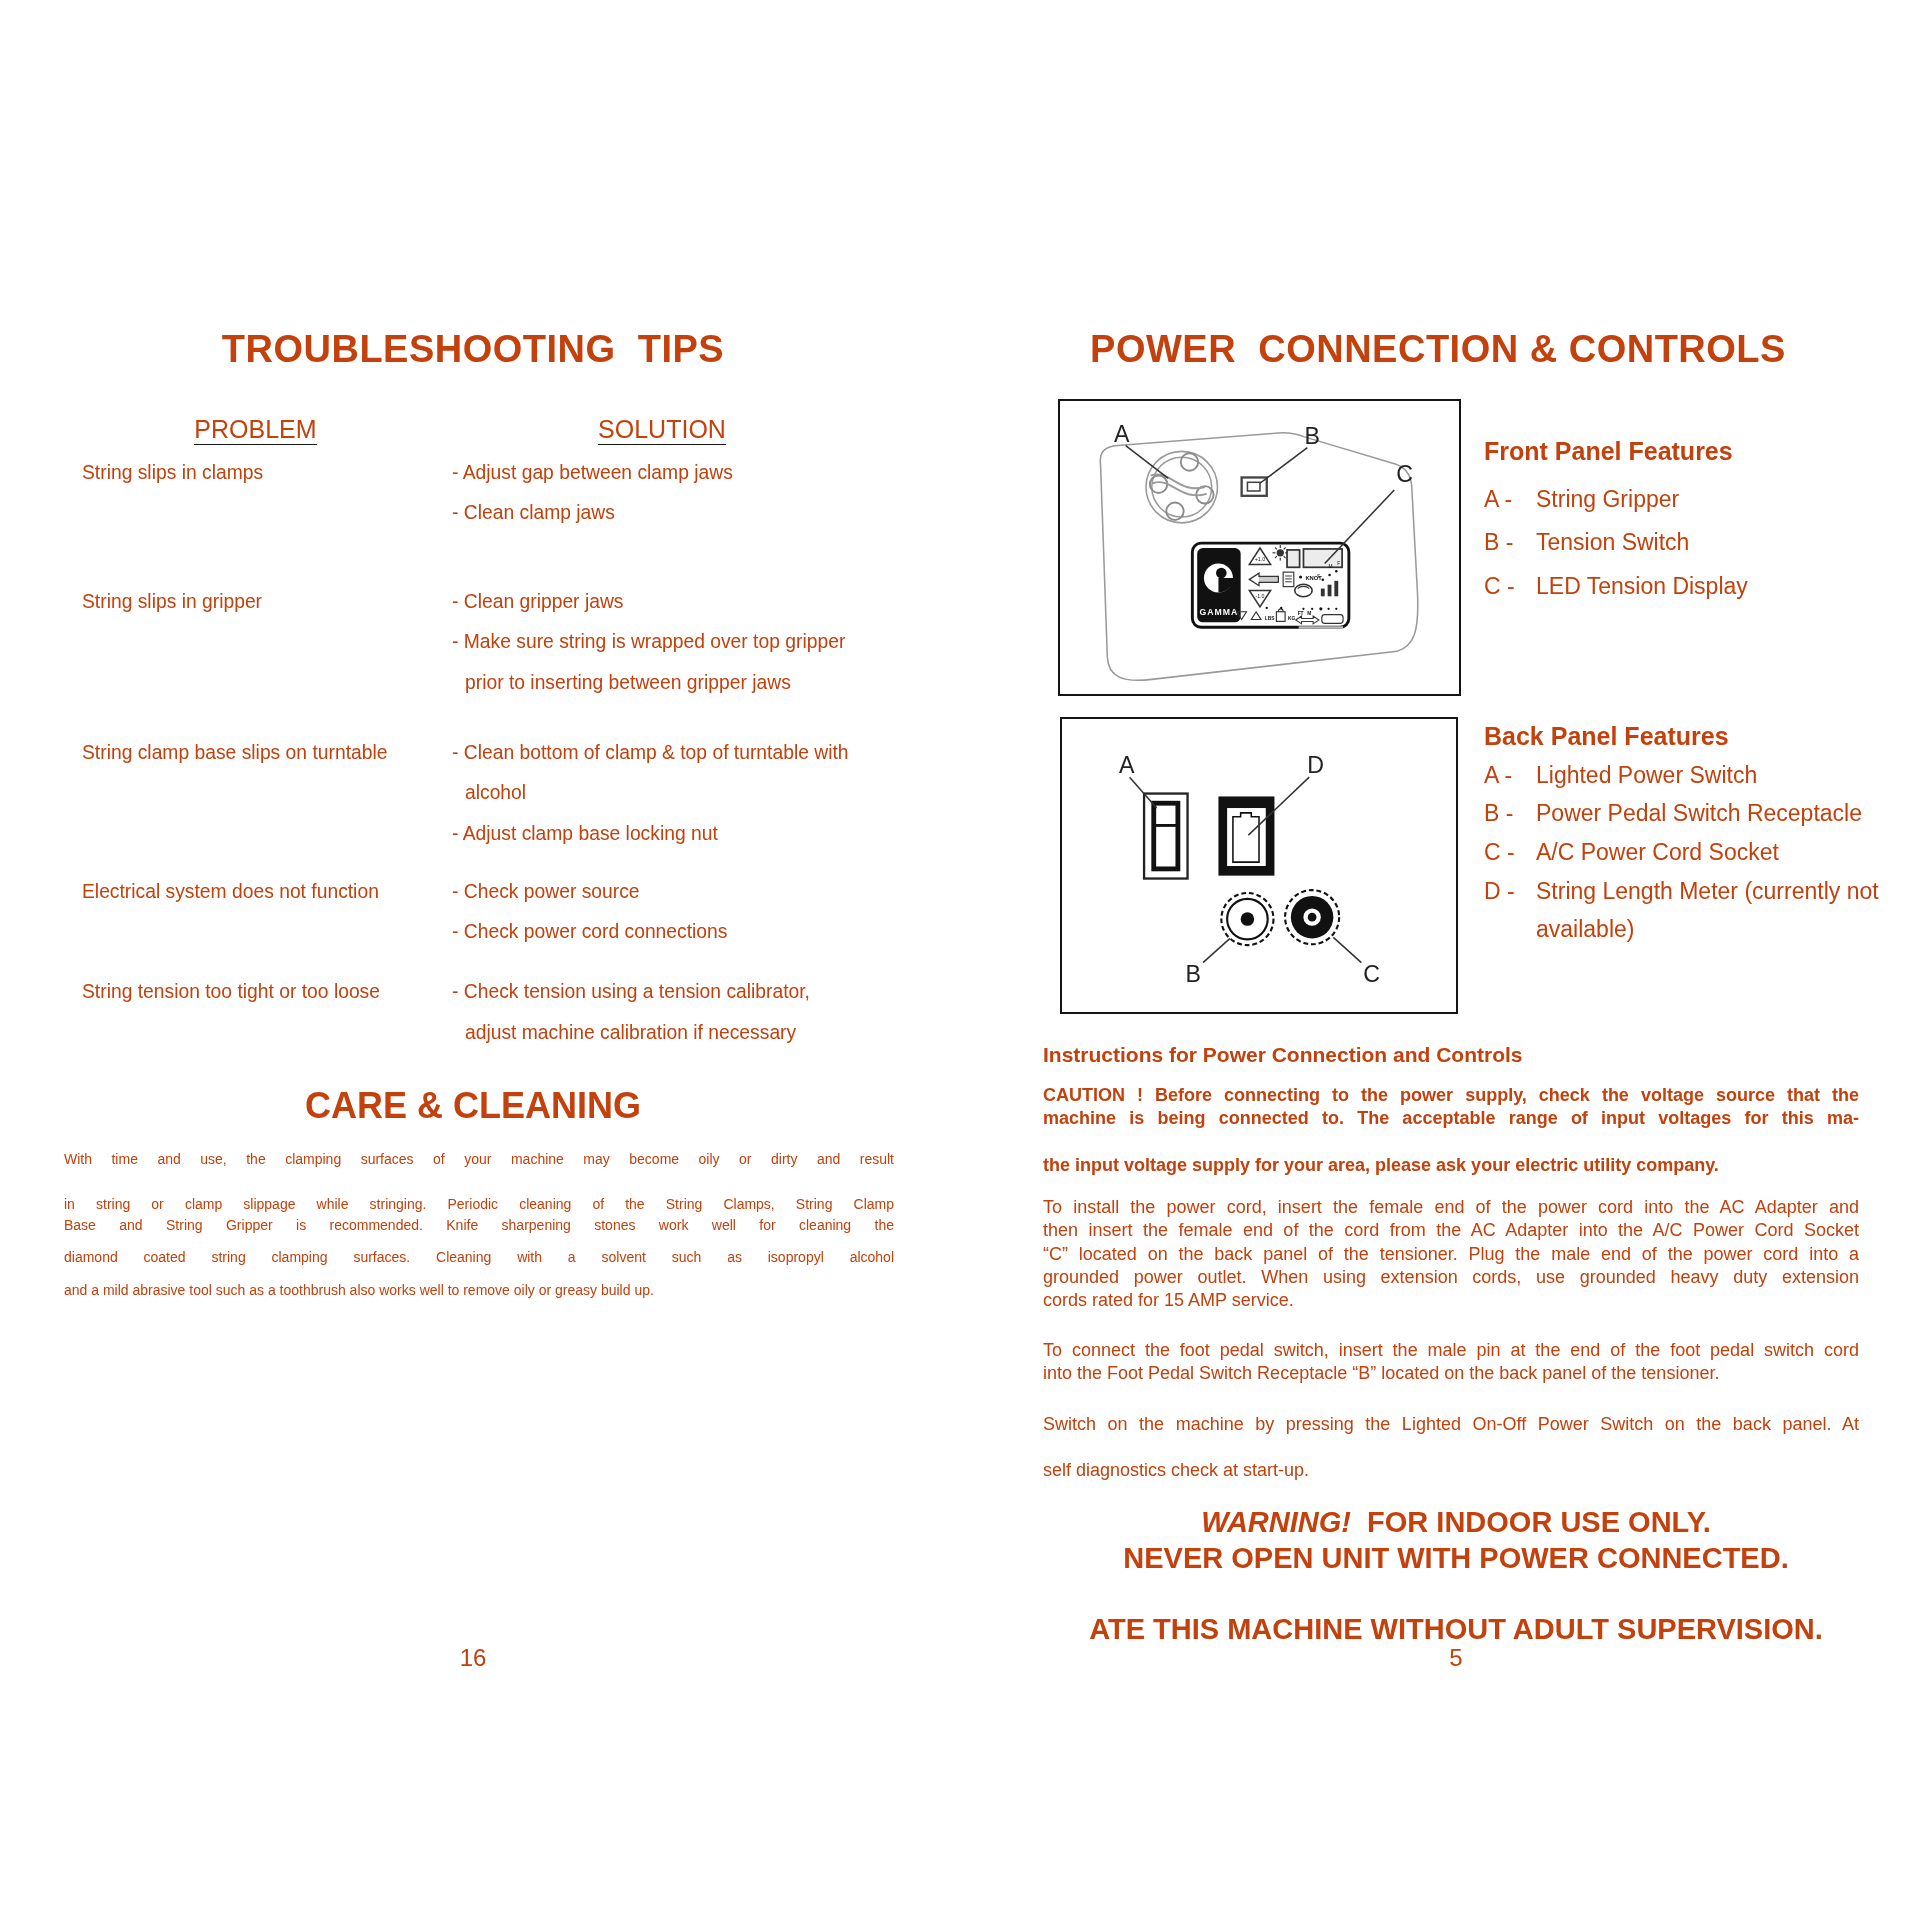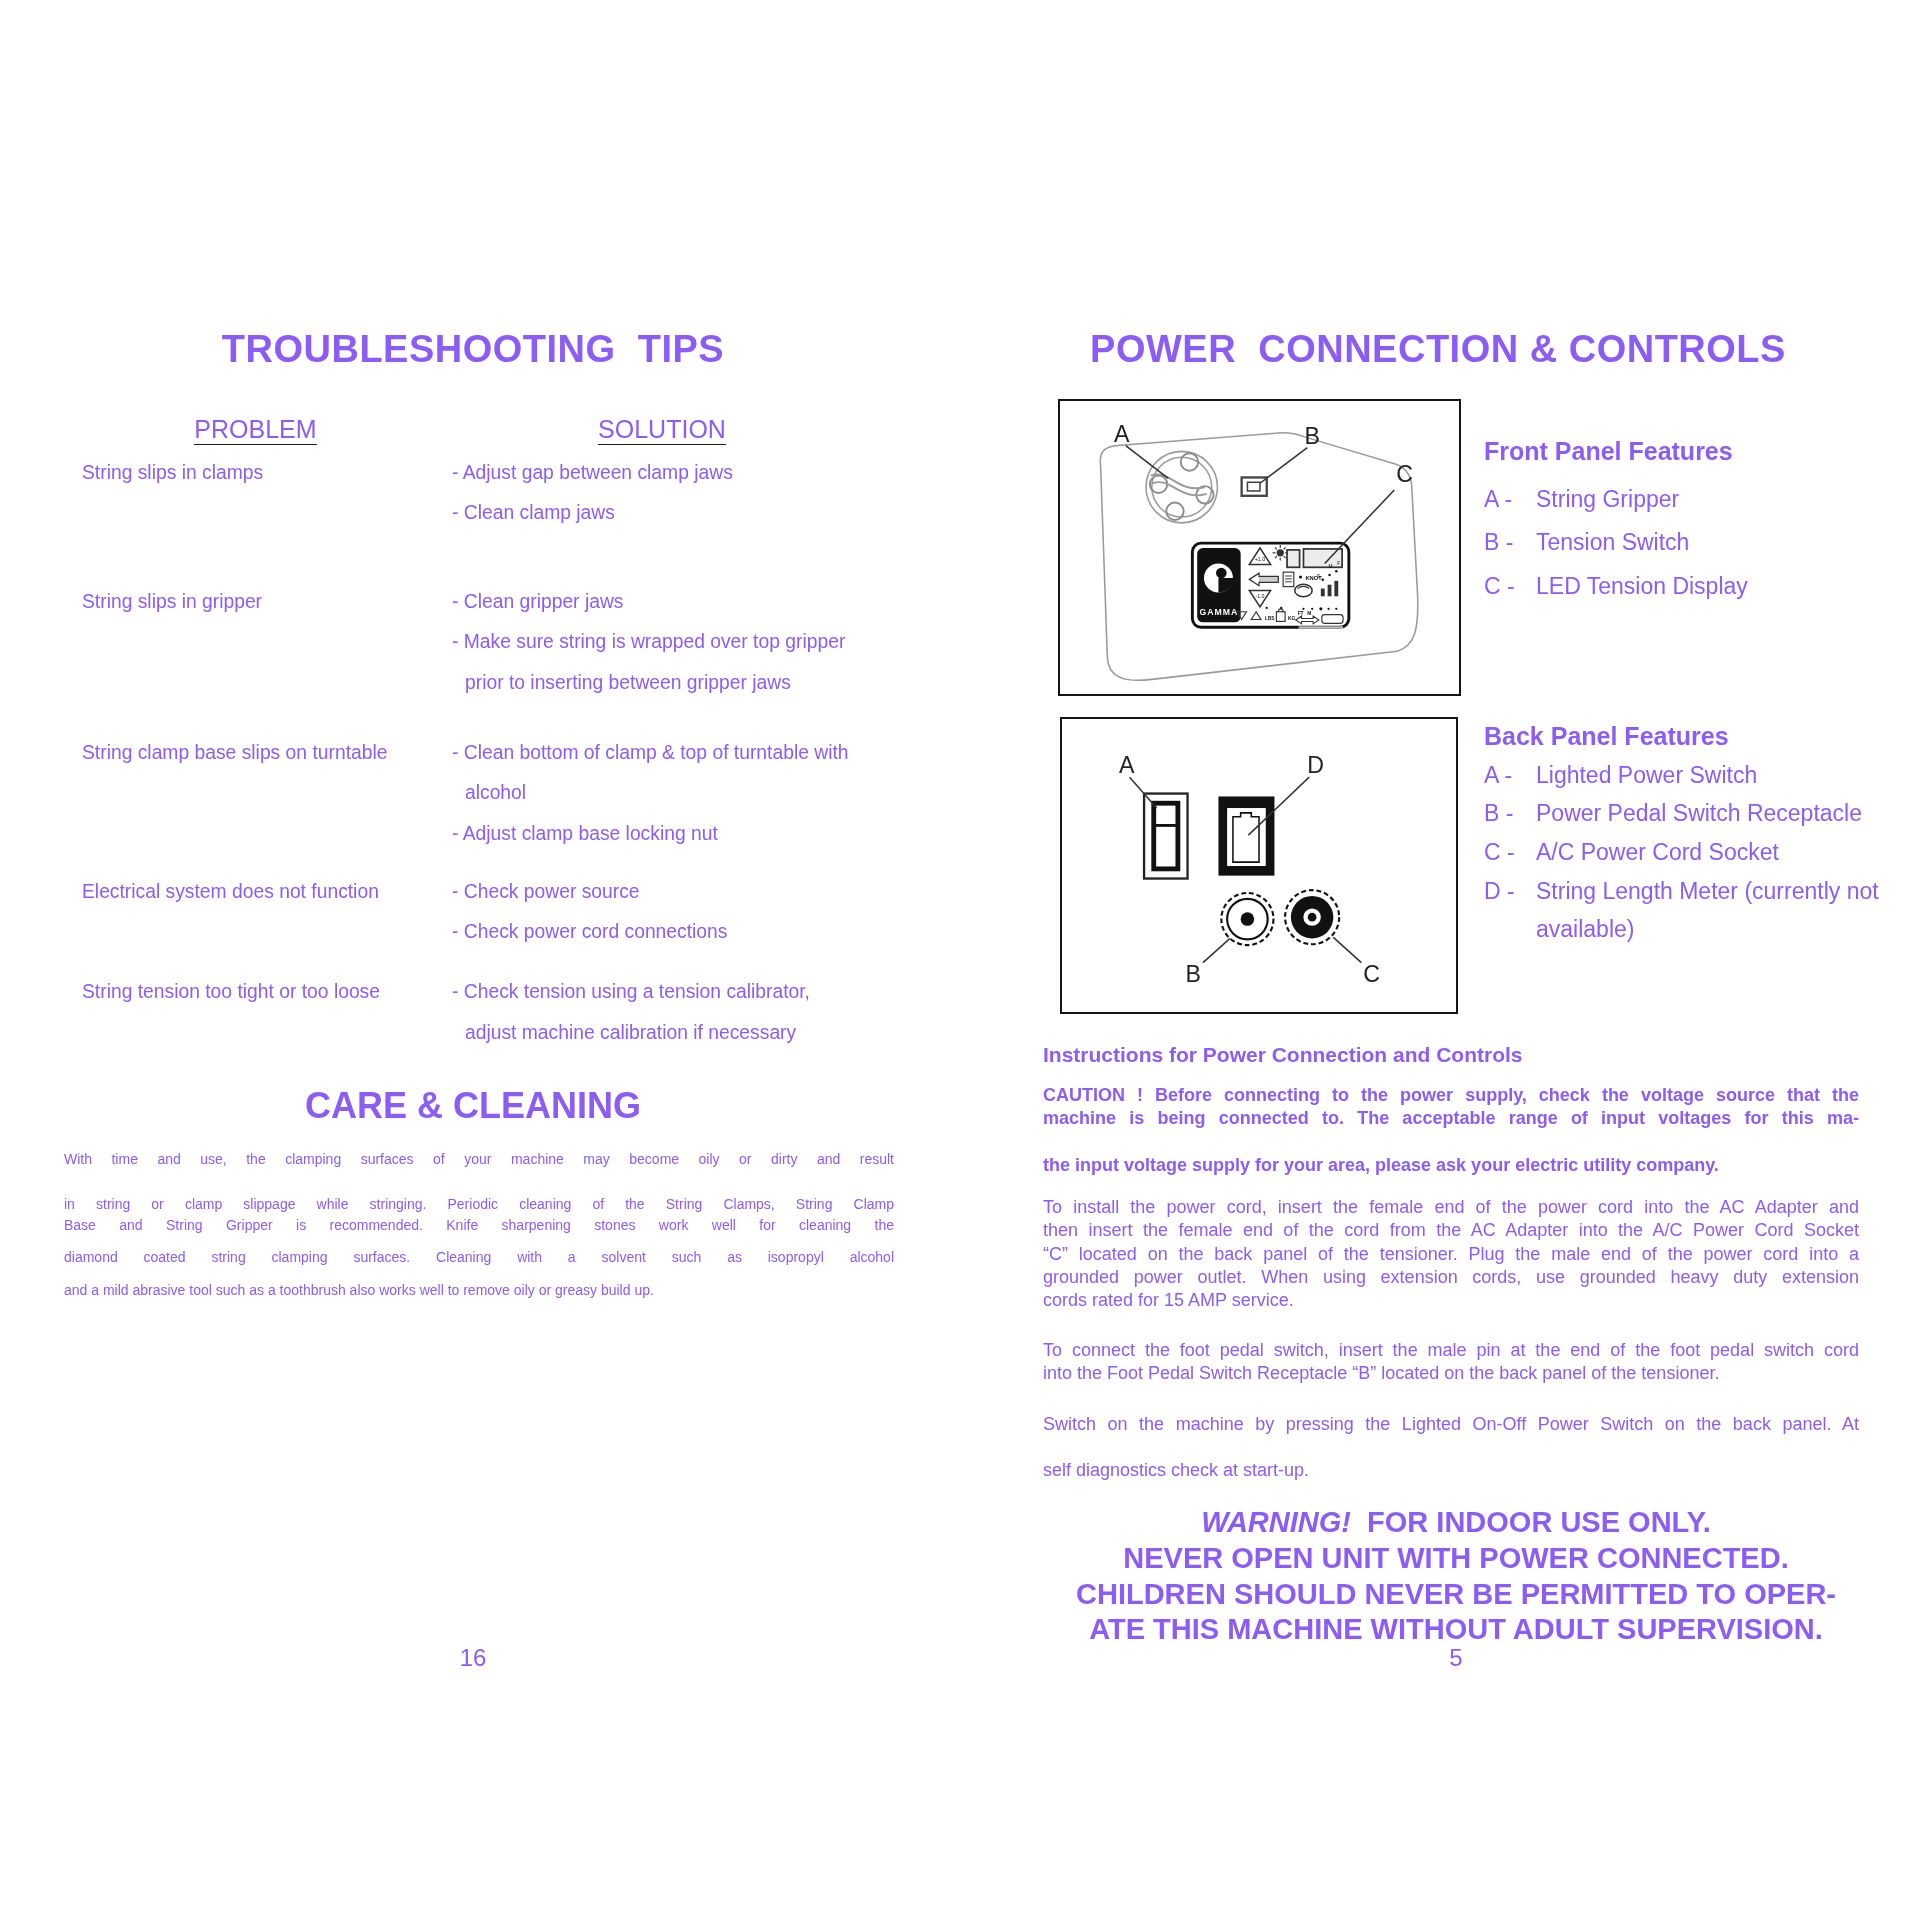--- a/index.html
+++ b/index.html
@@ -1,17 +1,17 @@
 <!DOCTYPE html>
 <html><head>
 <meta charset="utf-8">
 <style>
   html,body{margin:0;padding:0;background:#fff;}
   #canvas{position:relative;width:1931px;height:1931px;background:#ffffff;
-          font-family:"Liberation Sans","DejaVu Sans",sans-serif;color:#8b5cf6;overflow:hidden;}
+          font-family:"Liberation Sans","DejaVu Sans",sans-serif;color:#c2410c;overflow:hidden;}
   .abs{position:absolute;}
   .b{font-weight:bold;}
   .ctr{text-align:center;}
   .pre{white-space:pre;}
   .title{font-size:38px;font-weight:bold;letter-spacing:0.5px;}
   .colhead{font-size:25px;}
   .colhead span{border-bottom:1.9px solid #1a1a1a;padding-bottom:1px;}
   .tbl{font-size:19.3px;}
   .care-line{font-size:14px;width:830px;text-align:justify;text-align-last:justify;}
   .care-last{text-align-last:auto;}
@@ -246,19 +246,18 @@
   <div class="abs body-line body-last" style="left:1043px;top:1290px;">cords rated for 15 AMP service.</div>
 
   <div class="abs body-line" style="left:1043px;top:1340px;">To connect the foot pedal switch, insert the male pin at the end of the foot pedal switch cord</div>
   <div class="abs body-line body-last" style="left:1043px;top:1363px;">into the Foot Pedal Switch Receptacle “B” located on the back panel of the tensioner.</div>
 
   <div class="abs body-line" style="left:1043px;top:1414px;">Switch on the machine by pressing the Lighted On-Off Power Switch on the back panel. At</div>
   <div class="abs body-line body-last" style="left:1043px;top:1460px;">self diagnostics check at start-up.</div>
 
   <div class="abs warn-line pre" style="left:1043px;top:1506px;"><span style="font-style:italic;">WARNING!</span><span>  FOR INDOOR USE ONLY.</span></div>
   <div class="abs warn-line" style="left:1043px;top:1542px;">NEVER OPEN UNIT WITH POWER CONNECTED.</div>
-  <div class="abs warn-line" style="left:1043px;top:1578px;">CHILDREN SHOULD NEVER BE PERMITTED TO OPER-</div>
   <div class="abs warn-line" style="left:1043px;top:1613px;">ATE THIS MACHINE WITHOUT ADULT SUPERVISION.</div>
 
   <div class="abs pagenum ctr" style="left:1043px;top:1644px;width:826px;">5</div>
 
 </div>
 
 
 </body></html>

